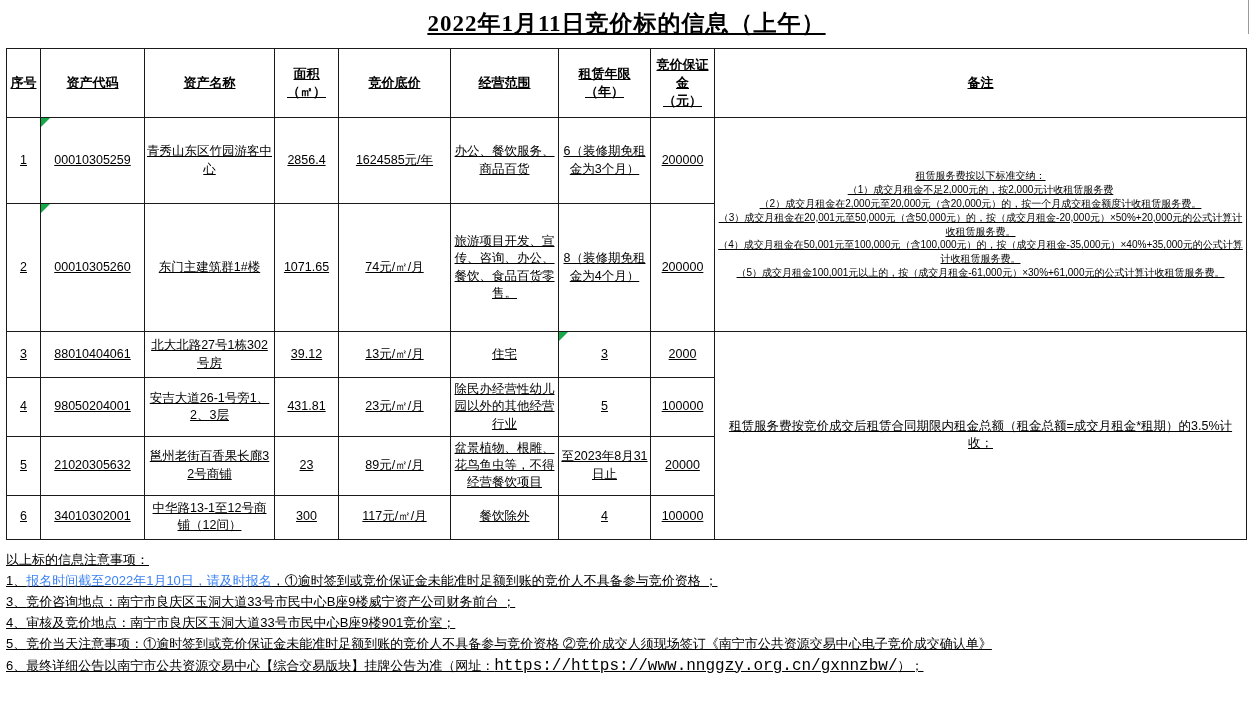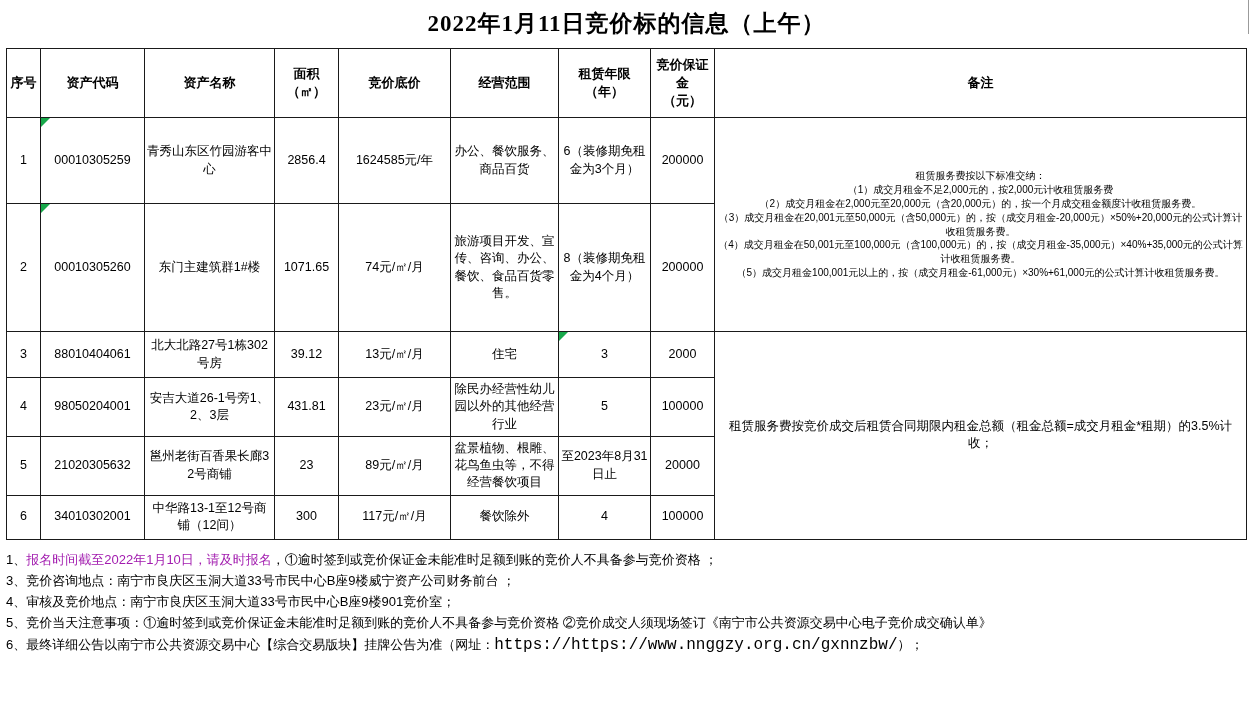--- a/index.html
+++ b/index.html
@@ -13,20 +13,21 @@
     font-family: "Liberation Sans", sans-serif;
     color: #000000;
     overflow: hidden;
   }
   .page {
     position: relative;
     width: 1253px;
     height: 538px;
     box-sizing: border-box;
     padding: 0 6px;
+    text-decoration: underline;
   }
   .title {
     text-align: center;
     font-family: "Liberation Serif", serif;
     font-size: 23px;
     font-weight: bold;
     letter-spacing: 1px;
     padding-top: 8px;
     padding-bottom: 9px;
   }
@@ -81,21 +82,21 @@
     border-top: 9px solid #17a84a;
     border-right: 9px solid transparent;
   }
   .notes {
     margin-top: 9px;
     font-size: 13px;
     line-height: 1.62;
     font-family: "Liberation Sans", sans-serif;
   }
   .notes .nline { white-space: nowrap; }
-  .red { color: #a21caf; }
+  .red { color: #3b82f6; }
   .mono { font-family: "Liberation Mono", monospace; font-size: 16px; }
   .edge {
     position: absolute;
     top: 0;
     right: 0;
     width: 4px;
     height: 34px;
     border-left: 1px solid #9b9b9b;
   }
 </style>
@@ -210,20 +211,21 @@
         <td>300</td>
         <td>117元/㎡/月</td>
         <td>餐饮除外</td>
         <td>4</td>
         <td>100000</td>
       </tr>
     </tbody>
   </table>
 
   <div class="notes">
+    <div class="nline">以上标的信息注意事项：</div>
 
     <div class="nline">
       <span>1、</span><span class="red">报名时间截至2022年1月10日，请及时报名</span><span>，①逾时签到或竞价保证金未能准时足额到账的竞价人不具备参与竞价资格 ；</span>
     </div>
 
 
     <div class="nline">
       <span>3、</span><span>竞价咨询地点：南宁市良庆区玉洞大道33号市民中心B座9楼威宁资产公司财务前台 ；</span>
     </div>
 

